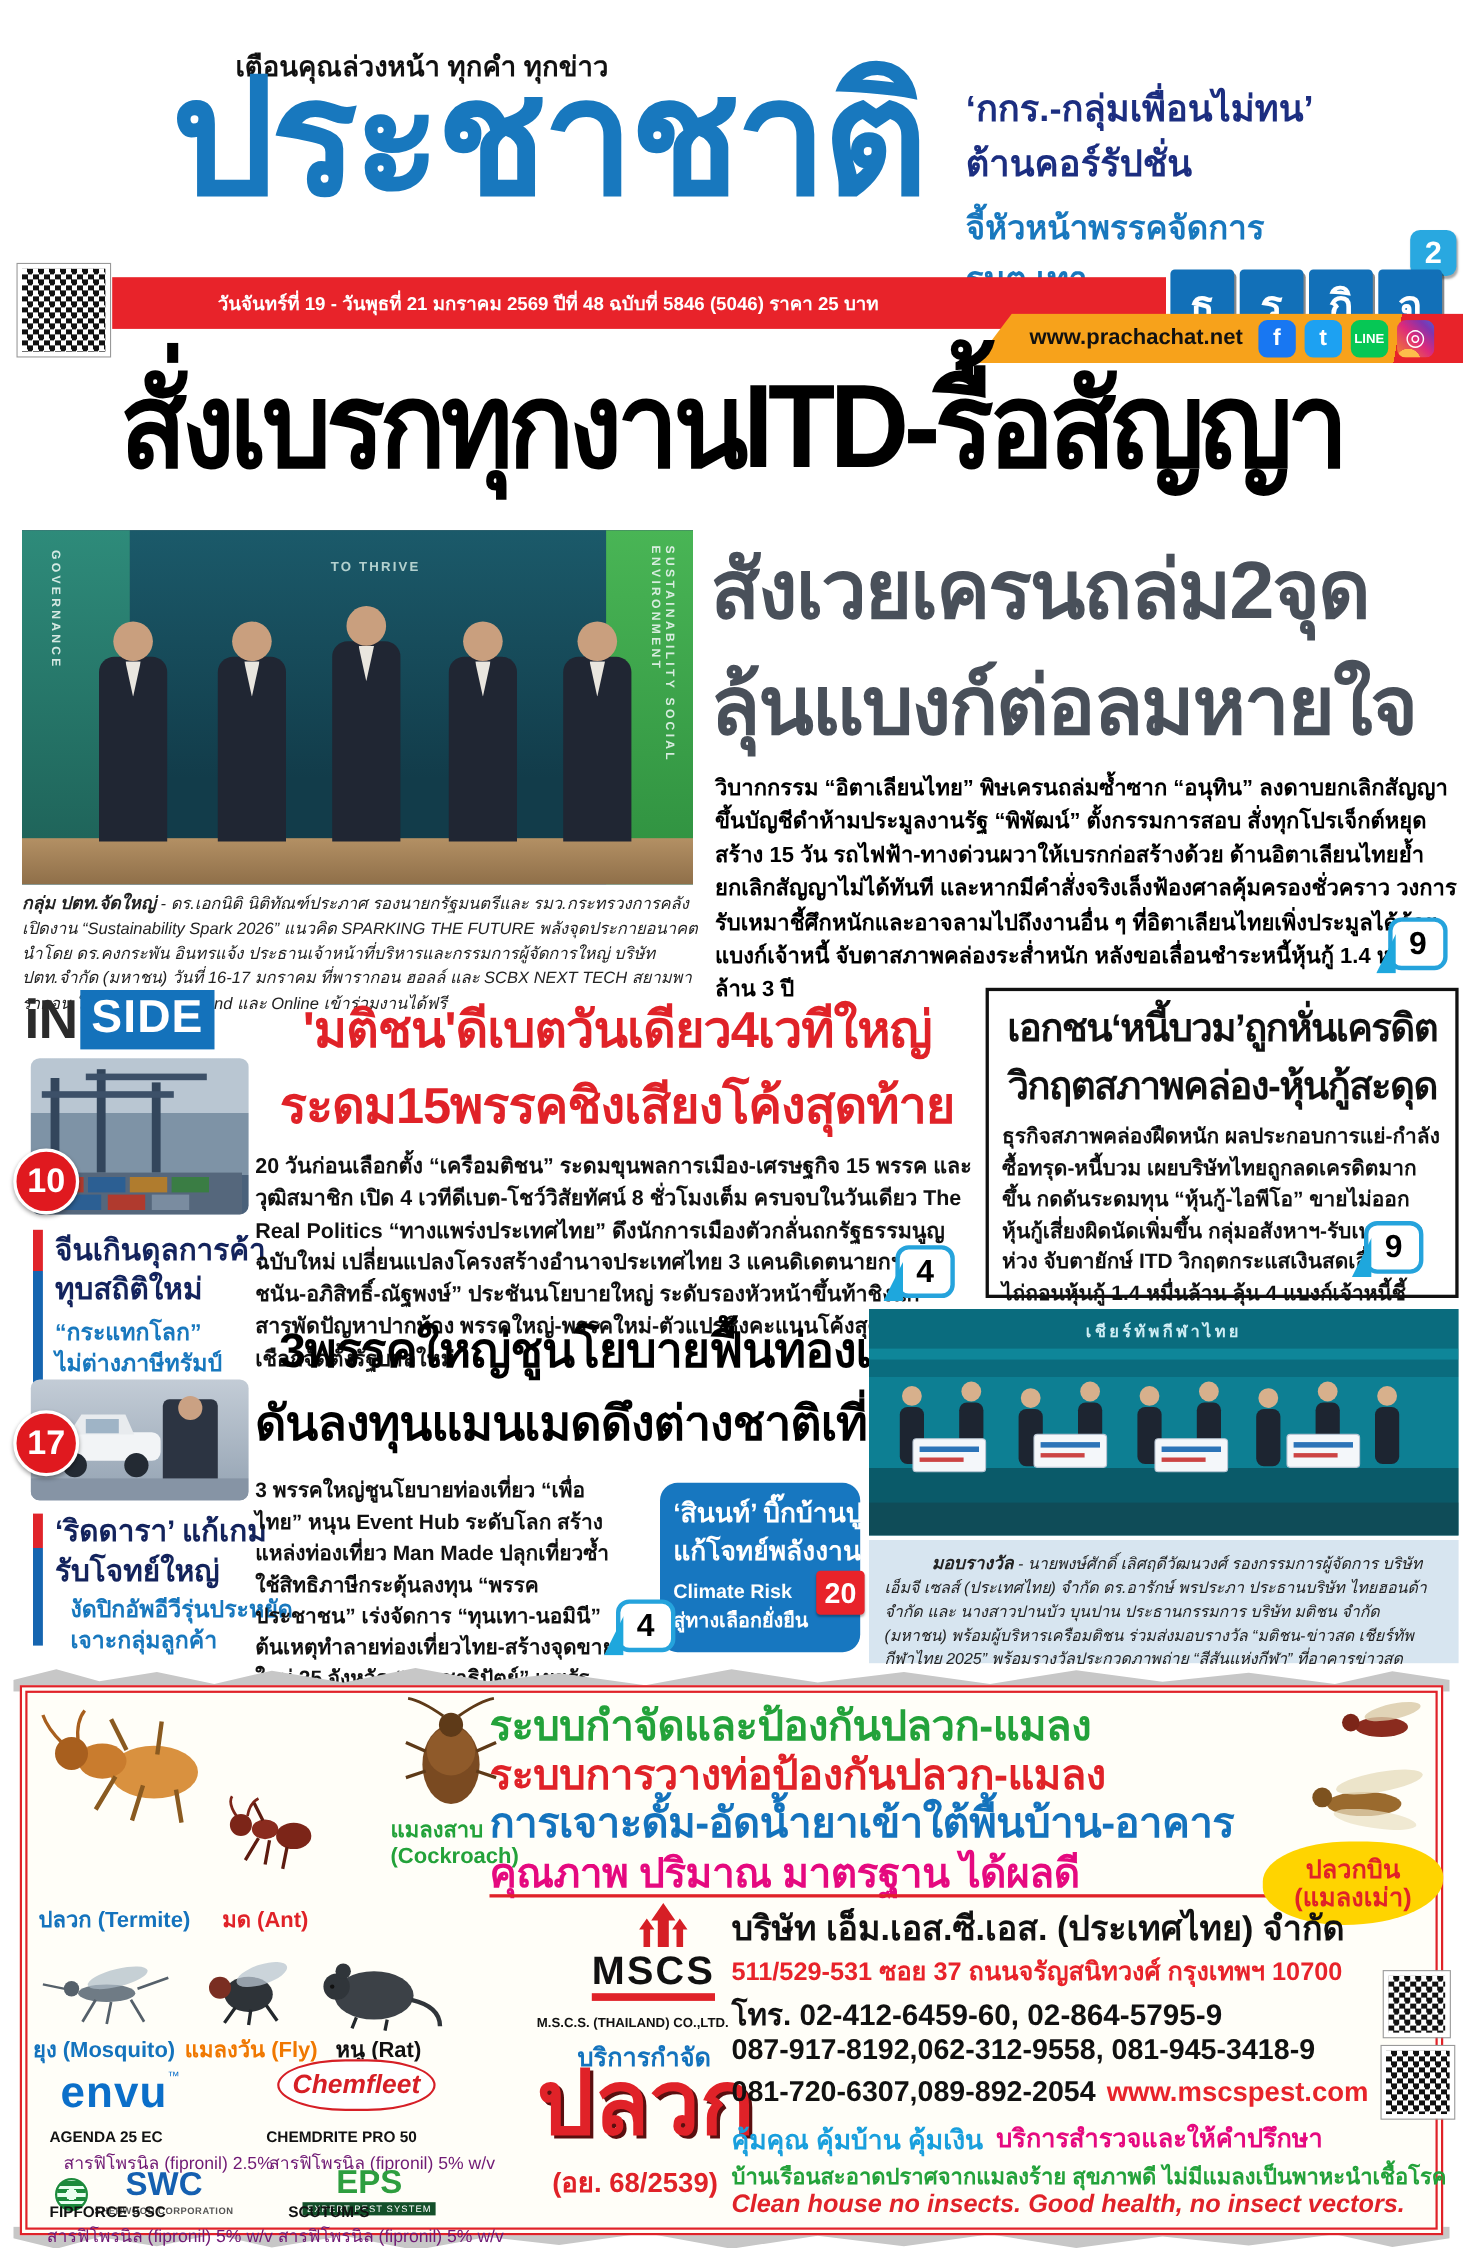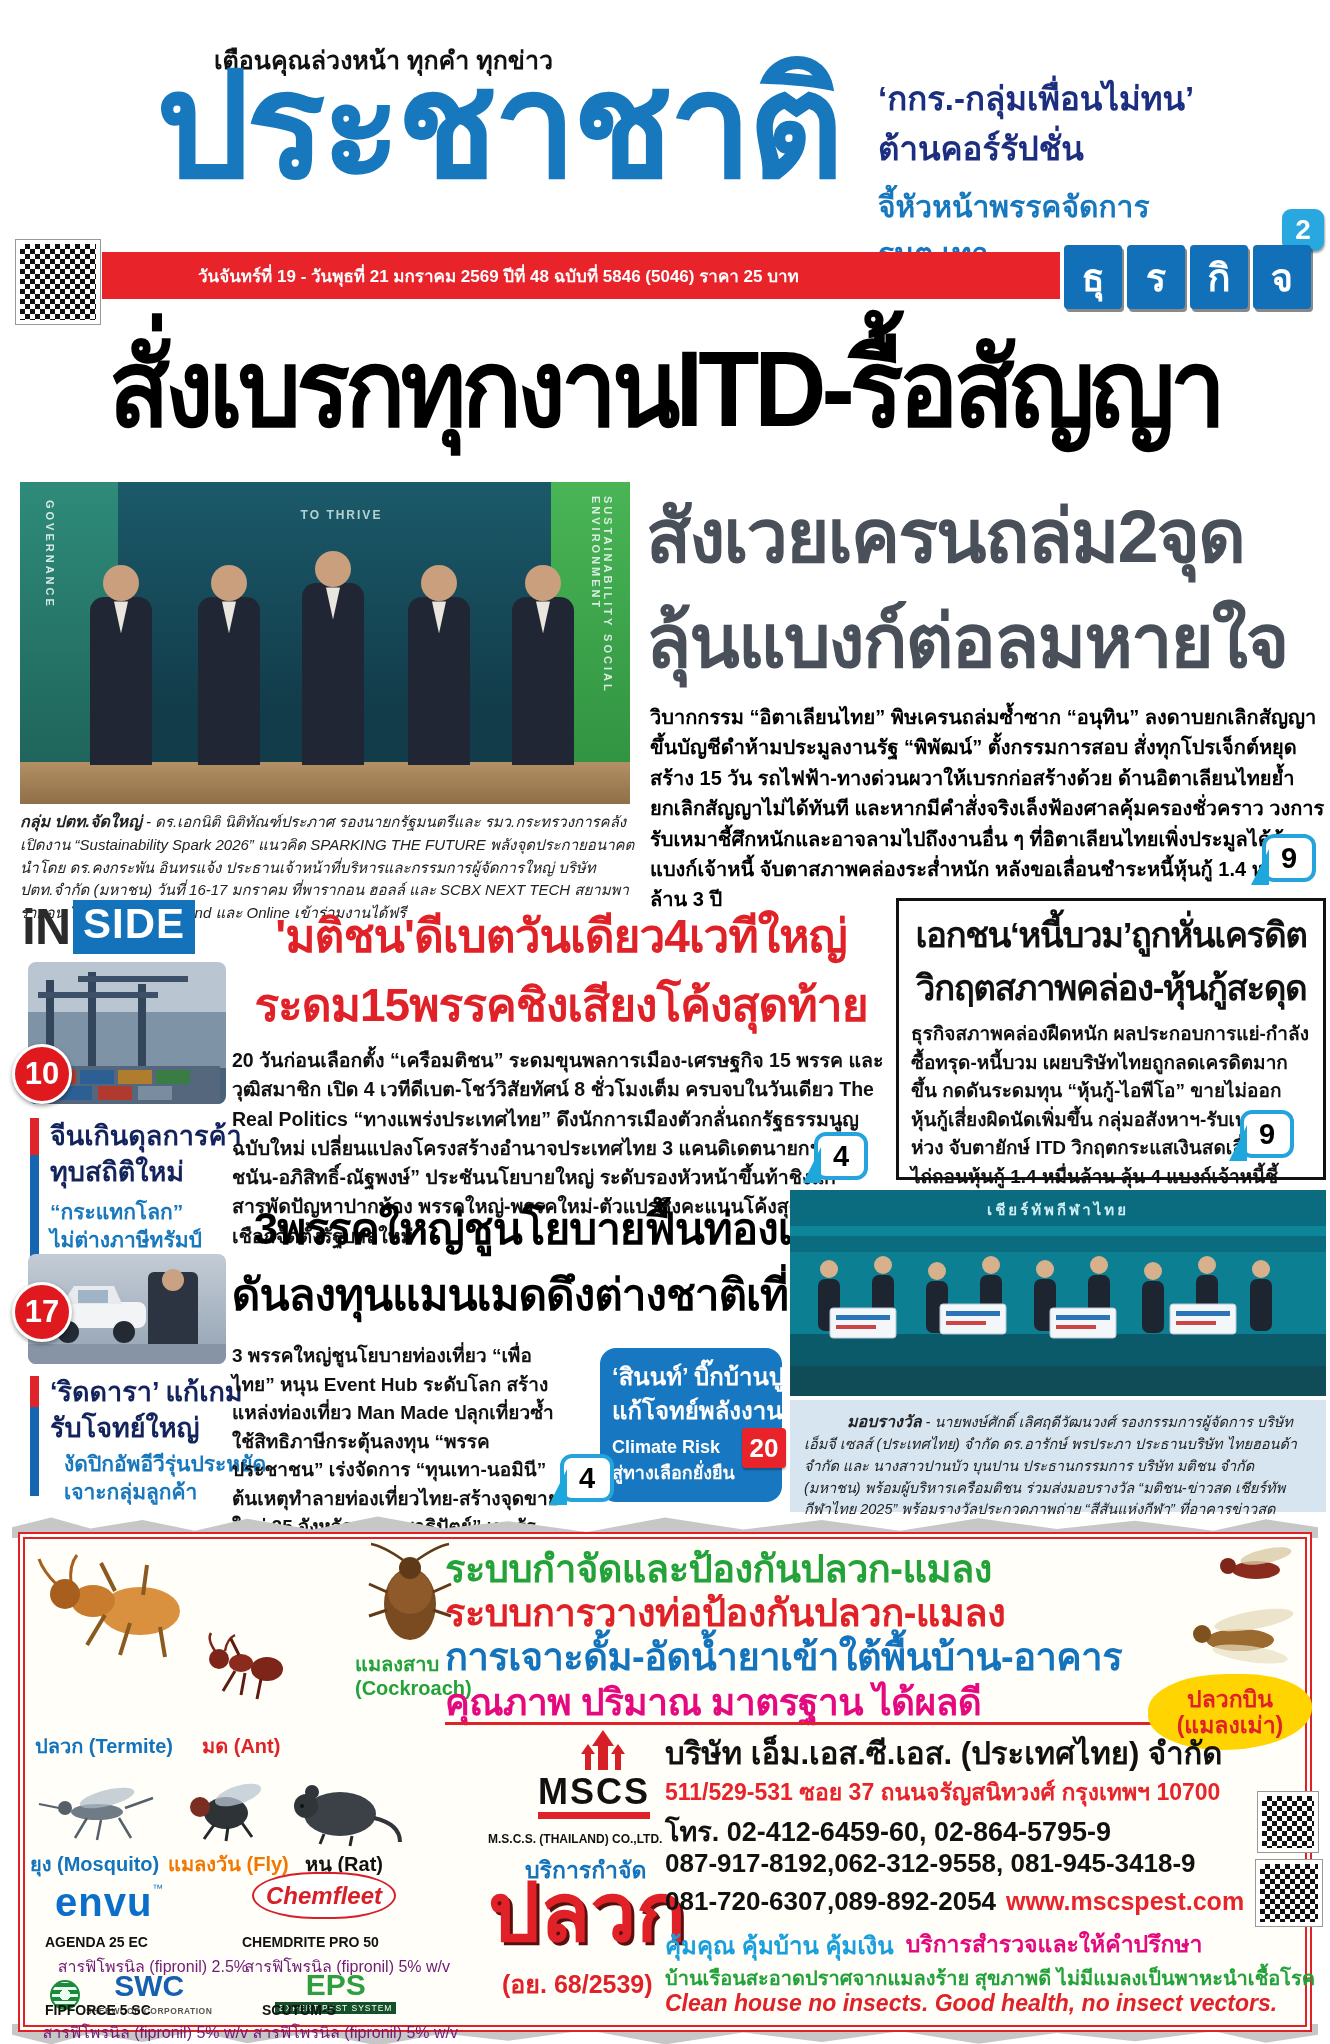--- a/index.html
+++ b/index.html
@@ -180,20 +180,27 @@
   </div>
 
   <div class="abs qr qr1"></div>
   <div class="abs datebar">วันจันทร์ที่ 19 - วันพุธที่ 21 มกราคม 2569 ปีที่ 48 ฉบับที่ 5846 (5046) ราคา 25 บาท</div>
   <div class="abs bizrow">
     <span class="bizsq">ธุ</span>
     <span class="bizsq">ร</span>
     <span class="bizsq">กิ</span>
     <span class="bizsq">จ</span>
   </div>
+  <div class="abs oband">
+    <span class="site">www.prachachat.net</span>
+    <span class="sic fb">f</span>
+    <span class="sic tw">t</span>
+    <span class="sic ln">LINE</span>
+    <span class="sic ig">◎</span>
+  </div>
 
   <div class="abs mainhead">สั่งเบรกทุกงานITD-รื้อสัญญา</div>
 
   <div class="abs ph-main">
     <div class="pm-mid"></div>
     <div class="pm-left"></div>
     <div class="pm-right"></div>
     <div class="pm-floor"></div>
     <div class="vtext vt-l">GOVERNANCE</div>
     <div class="ct-c">TO THRIVE</div>

